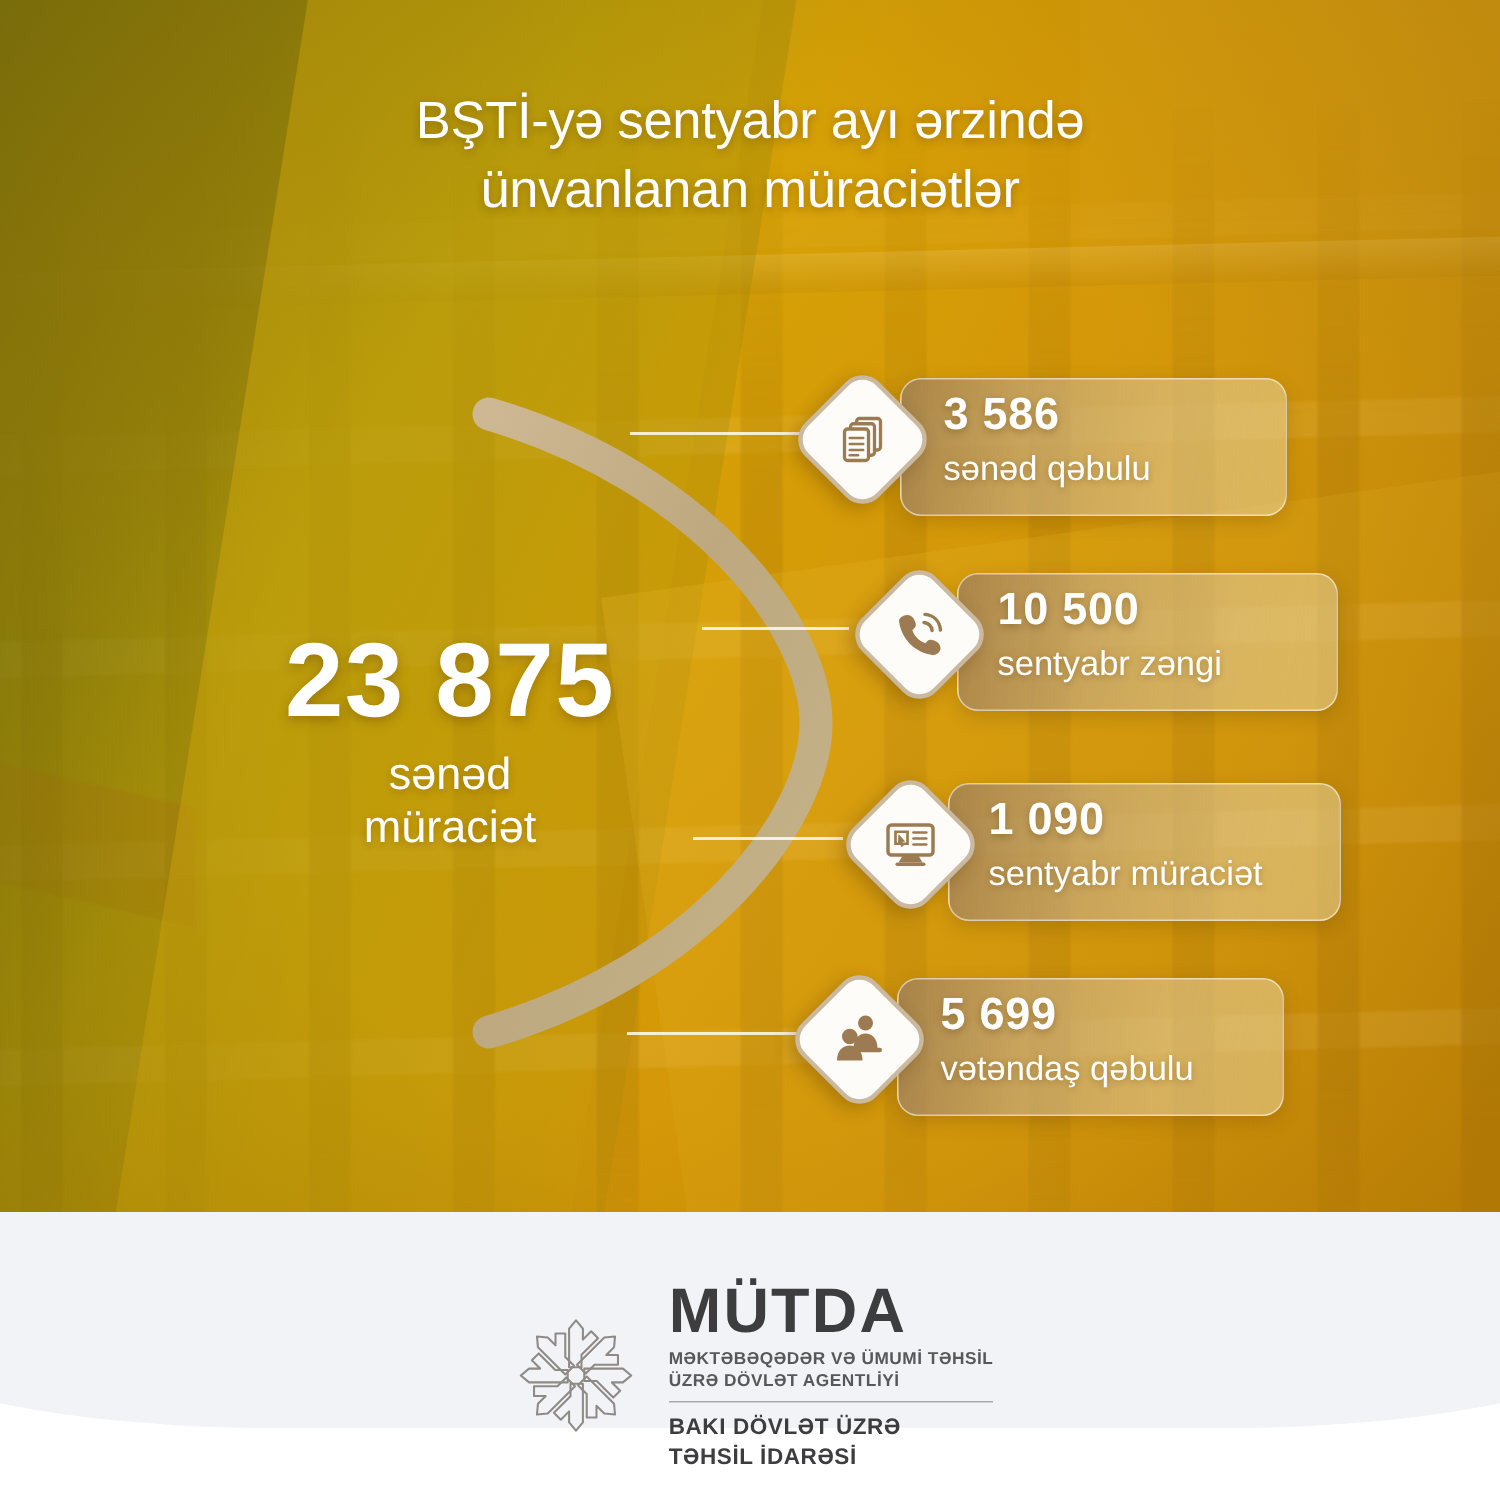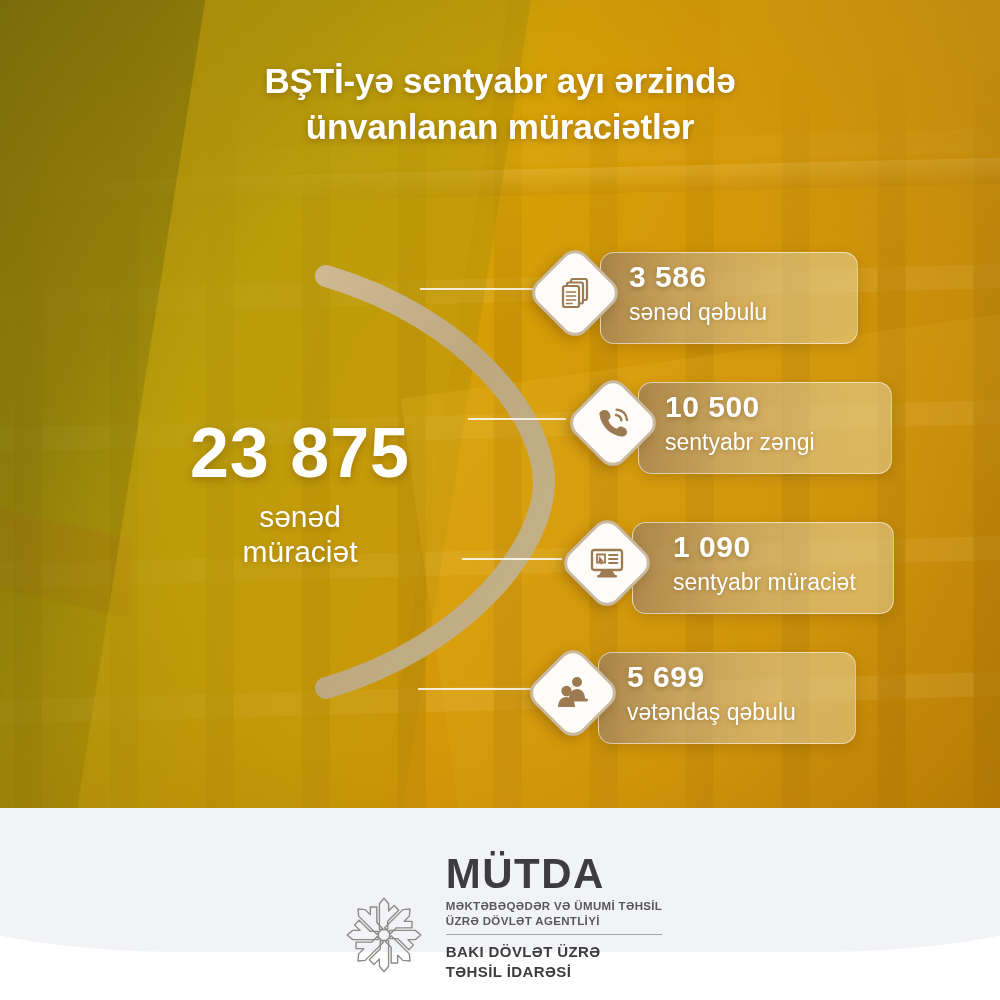--- a/index.html
+++ b/index.html
@@ -149,21 +149,21 @@
   }
 
   
   .title {
     position: absolute;
     left: 0; right: 0;
     top: 58px;
     text-align: center;
     color: #ffffff;
     font-size: 35px;
-    font-weight: bold;
+    font-weight: normal;
     line-height: 1.32;
     letter-spacing: -0.2px;
     text-shadow: 0 2px 6px rgba(80,50,0,0.35);
   }
   .title .l2 { display: block; }
 
   
   .total-block {
     position: absolute;
     left: 150px;
@@ -291,21 +291,21 @@
     width: 128%;
     height: 190px;
     background: #f2f3f6;
     border-radius: 50% / 100%;
   }
   .footer-inner {
     position: absolute;
     left: 0; right: 0;
     top: 44px;
     display: flex;
-    align-items: flex-end;
+    align-items: center;
     justify-content: center;
     gap: 16px;
   }
   .logo-mark { width: 92px; height: 92px; flex: 0 0 auto; }
   .logo-text { padding-top: 2px; }
   .logo-title {
     font-size: 42px;
     font-weight: bold;
     letter-spacing: 1.5px;
     color: #3d3d3f;
@@ -411,21 +411,21 @@
         <g fill="none" stroke="#9d7b52" stroke-width="2.3" stroke-linecap="round">
           <path d="M22 11 C25 11.4, 27 13.4, 27.4 16.4"></path>
           <path d="M22.6 5.6 C28.6 6.2, 32.4 10, 33 16"></path>
         </g>
       </svg>
     </div>
   </div>
 
   <div class="stat-row" style="left:0; top:0;">
     <div class="stat-card" style="left:632px; top:522px; width:262px;">
-      <div class="stat-text" style="left:26px;margin-left:14px;">
+      <div class="stat-text" style="left:26px;">
         <div class="stat-value">1 090</div>
         <div class="stat-label">sentyabr müraciət</div>
       </div>
     </div>
     <div class="icon-badge" style="left:572px; top:528px;">
       <svg width="38" height="38" viewBox="0 0 38 38">
         <rect x="4" y="6" width="30" height="20" rx="2.4" fill="none" stroke="#9d7b52" stroke-width="2.3"></rect>
         <path d="M9 10.5 h8 v8 h-8 z" fill="none" stroke="#9d7b52" stroke-width="1.8"></path>
         <path d="M11 12 l4.5 5 -2 0.3 1 2.6 -1.6 0.7 -1.1 -2.6 -1.3 1.4 z" fill="#9d7b52"></path>
         <g stroke="#9d7b52" stroke-width="1.8" stroke-linecap="round">

